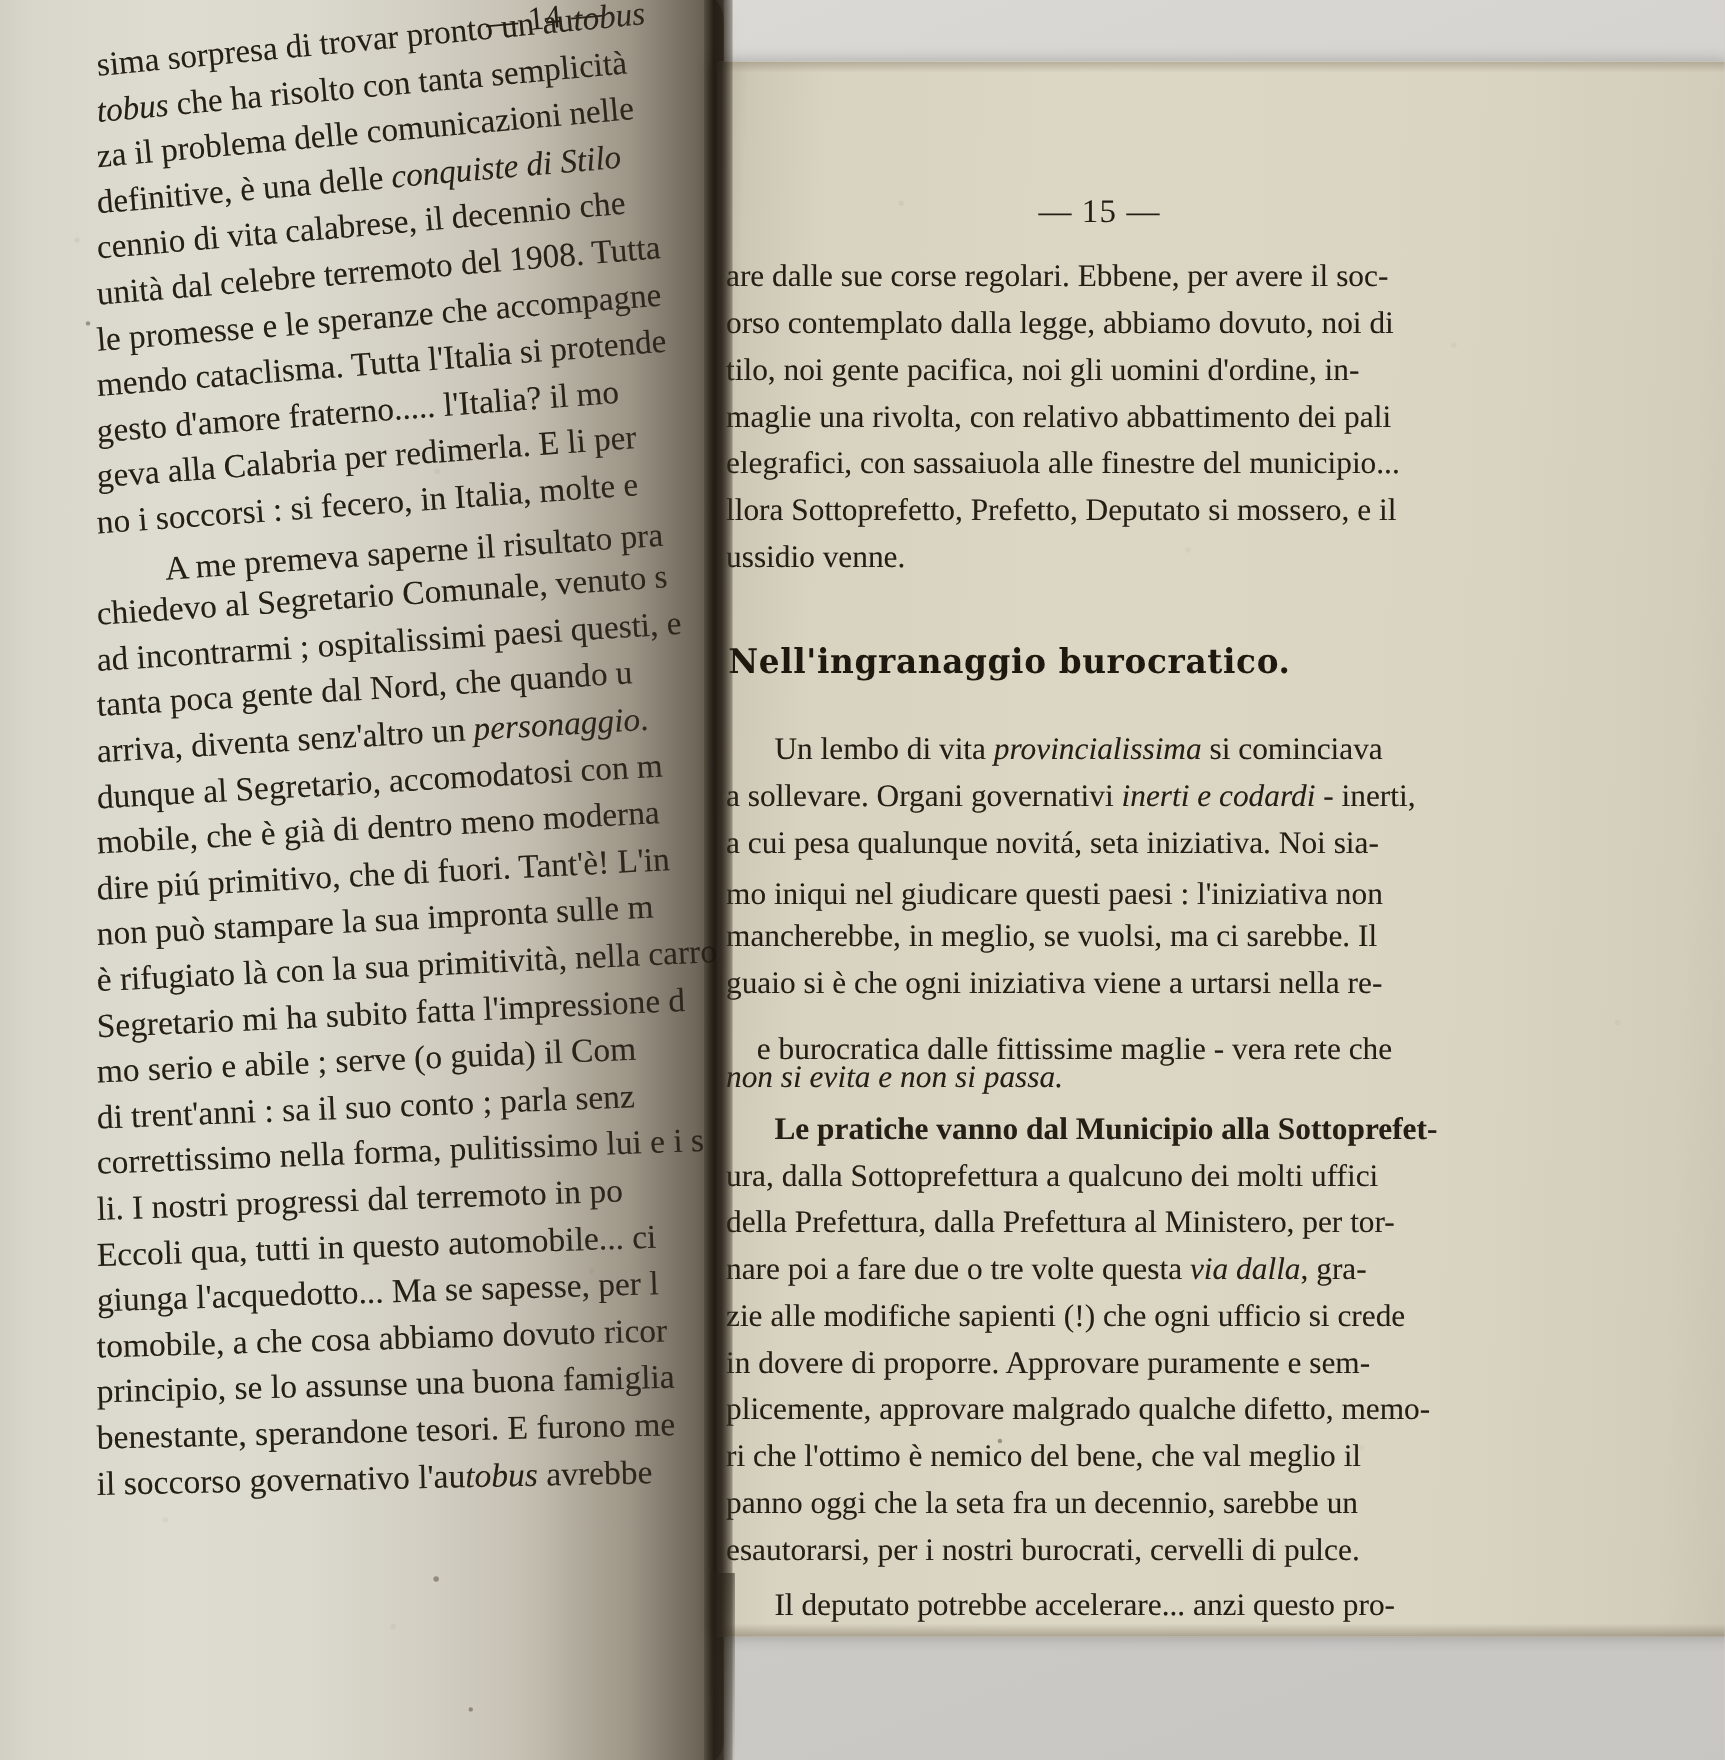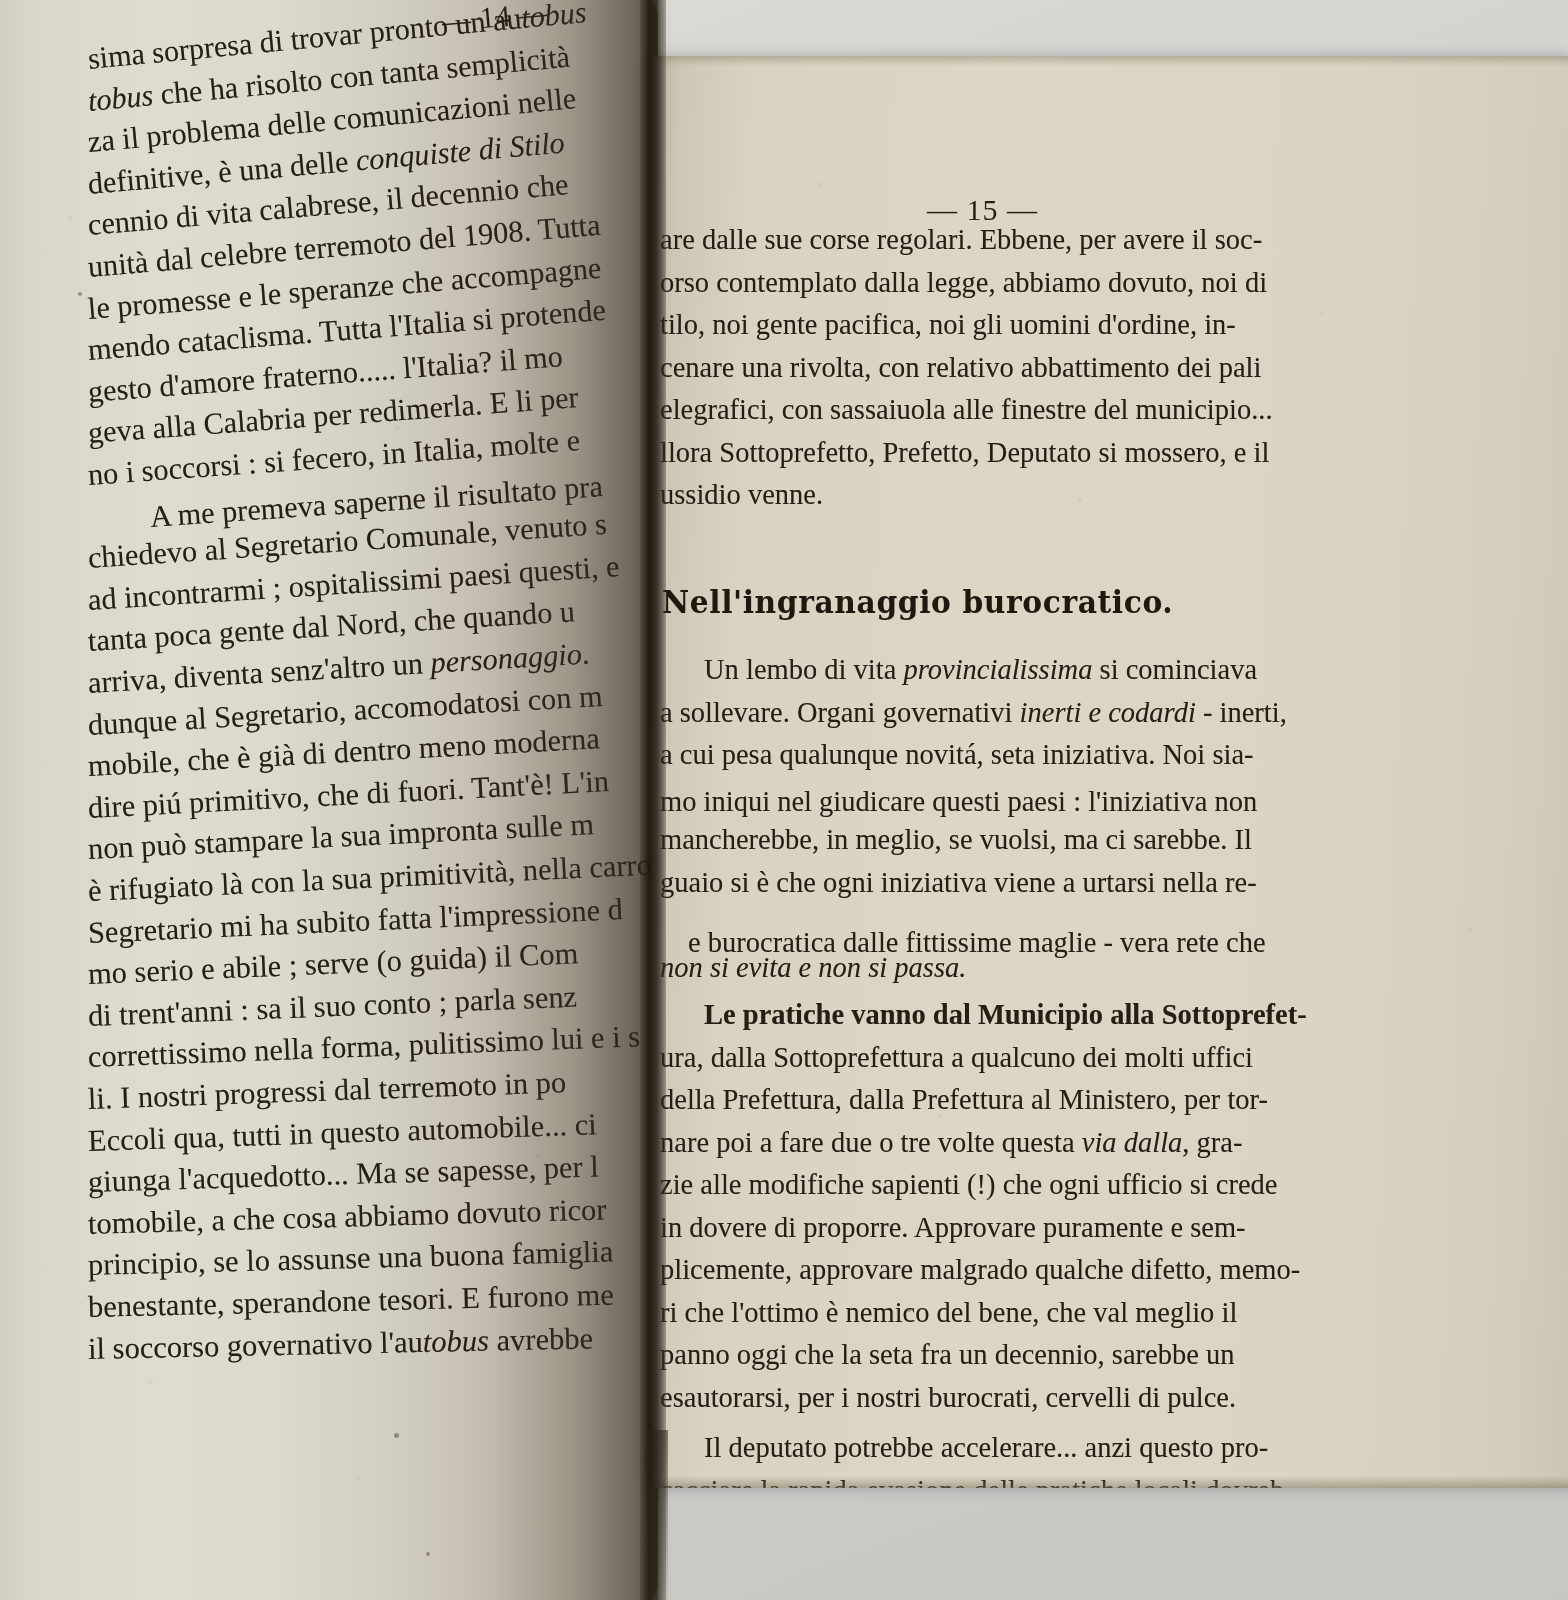--- a/index.html
+++ b/index.html
@@ -148,20 +148,21 @@
   .lline i { font-style: italic; }
 
   
   .rline {
     position: absolute;
     font-size: 28.5px;
     line-height: 1;
     color: #241e15;
     white-space: nowrap;
     text-shadow: 0 0 .4px rgba(40,33,22,.30);
+    margin-top: 12px;
   }
   .rline i { font-style: italic; }
 
   .section-head {
     position: absolute;
     font-family: "DejaVu Serif", "Liberation Serif", serif;
     font-size: 31px;
     font-weight: 700;
     letter-spacing: .6px;
     color: #1e190f;
@@ -231,27 +232,27 @@
     <div class="speck" style="left:88px; top:300px; width:4px; height:4px;"></div>
     <div class="speck" style="left:318px; top:728px; width:4px; height:4px;"></div>
     <div class="speck" style="left:404px; top:1441px; width:5px; height:5px;"></div>
     <div class="speck" style="left:436px; top:1560px; width:4px; height:4px;"></div>
   </div>
 
   <div class="page-right">
     <div class="grain"></div>
     <div class="topedge"></div>
 
-    <div class="page-num" style="left:275px; top:120px;margin-top:17px;">— 15 —</div>
+    <div class="page-num" style="left:292px; top:120px;">— 15 —</div>
 
     <div id="right-lines">
         <div class="rline" style="left: 8px; top: 170px;">are dalle sue corse regolari. Ebbene, per  avere il soc-</div>
         <div class="rline" style="left: 8px; top: 212.5px;">orso contemplato dalla legge, abbiamo dovuto, noi di</div>
         <div class="rline" style="left: 8px; top: 255px;">tilo, noi gente pacifica, noi  gli uomini d'ordine, in-</div>
-        <div class="rline" style="left: 8px; top: 297.5px;">cenare una rivolta, con relativo abbattimento dei pali</div>
+        <div class="rline" style="left: 8px; top: 297.5px;">maglie una rivolta, con relativo abbattimento dei pali</div>
         <div class="rline" style="left: 8px; top: 340px;">elegrafici, con sassaiuola alle finestre  del municipio...</div>
         <div class="rline" style="left: 8px; top: 382.5px;">llora Sottoprefetto, Prefetto, Deputato si mossero, e il</div>
         <div class="rline" style="left: 8px; top: 425px;">ussidio venne.</div>
         <div class="section-head" style="left: 10px; top: 528px;">Nell'ingranaggio burocratico.</div>
         <div class="rline" style="left: 52px; top: 600px;">Un  lembo di vita  <i>provincialissima</i>  si cominciava</div>
         <div class="rline" style="left: 8px; top: 642.5px;">a sollevare. Organi governativi  <i>inerti e codardi</i>  - inerti,</div>
         <div class="rline" style="left: 8px; top: 685px;">a cui pesa qualunque novitá, seta iniziativa. Noi sia-</div>
         <div class="rline" style="left: 8px; top: 732px;">mo iniqui nel giudicare questi  paesi : l'iniziativa  non</div>
         <div class="rline" style="left: 8px; top: 770px;">mancherebbe, in meglio, se vuolsi, ma  ci  sarebbe. Il</div>
         <div class="rline" style="left: 8px; top: 812.5px;">guaio si è che ogni iniziativa viene a urtarsi nella re-</div>

